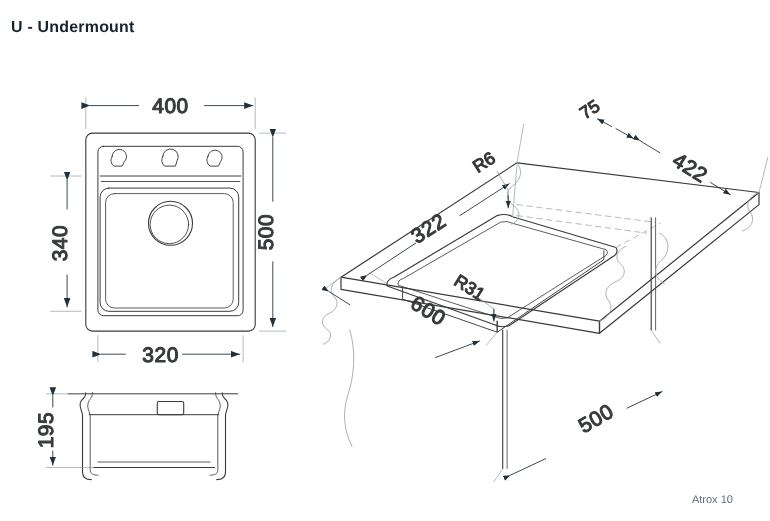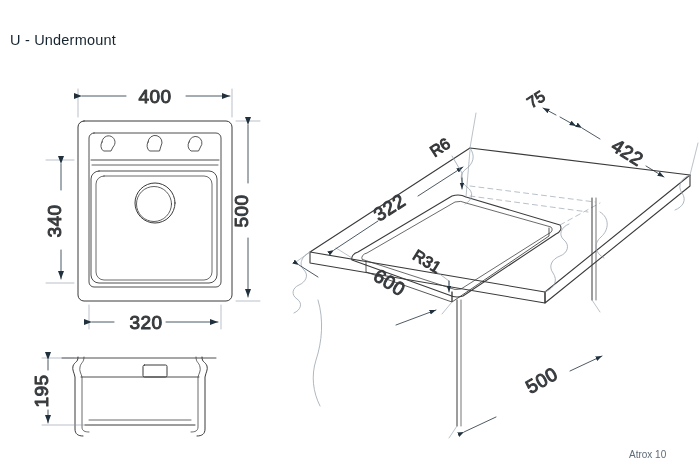--- a/index.html
+++ b/index.html
@@ -15,23 +15,23 @@
   #sheet {
     position: relative;
     width: 700px;
     height: 474px;
     background: #ffffff;
     overflow: hidden;
   }
   #title {
     position: absolute;
     left: 10px;
-    top: 32px;
+    top: 17px;
     font-size: 14.5px;
-    font-weight: normal;
+    font-weight: bold;
     letter-spacing: 0.2px;
     color: #16242f;
     white-space: nowrap;
   }
   #footer {
     position: absolute;
     left: 629px;
     top: 449px;
     font-size: 10px;
     color: #5d6b77;

